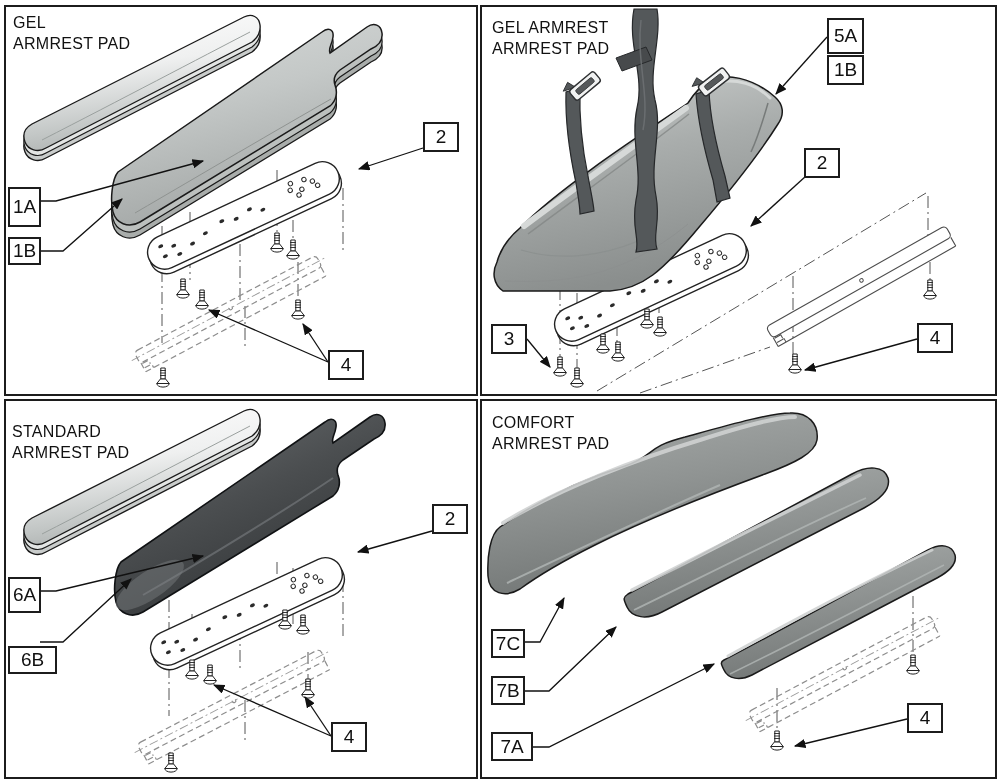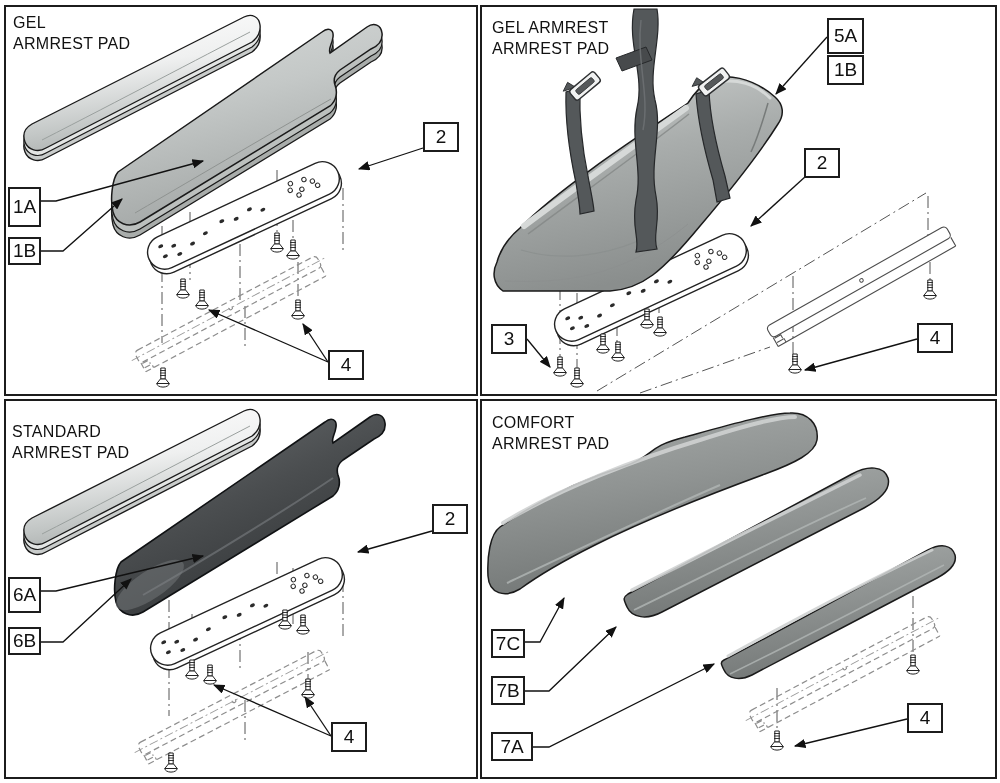--- a/index.html
+++ b/index.html
@@ -326,21 +326,21 @@
 <div class="callout" style="left:423px;top:122px;width:36px;height:30px">2</div>
 <div class="callout" style="left:328px;top:350px;width:36px;height:30px">4</div>
 
 <div class="callout" style="left:827px;top:18px;width:37px;height:36px">5A</div>
 <div class="callout" style="left:827px;top:55px;width:37px;height:30px">1B</div>
 <div class="callout" style="left:804px;top:148px;width:36px;height:30px">2</div>
 <div class="callout" style="left:491px;top:324px;width:36px;height:30px">3</div>
 <div class="callout" style="left:917px;top:323px;width:36px;height:30px">4</div>
 
 <div class="callout" style="left:8px;top:577px;width:33px;height:36px">6A</div>
-<div class="callout" style="left:8px;top:627px;width:33px;height:28px">6B</div>
+<div class="callout" style="left:8px;top:646px;width:49px;height:28px">6B</div>
 <div class="callout" style="left:432px;top:504px;width:36px;height:30px">2</div>
 <div class="callout" style="left:331px;top:722px;width:36px;height:30px">4</div>
 
 <div class="callout" style="left:491px;top:629px;width:34px;height:29px">7C</div>
 <div class="callout" style="left:491px;top:676px;width:34px;height:29px">7B</div>
 <div class="callout" style="left:491px;top:732px;width:42px;height:29px">7A</div>
 <div class="callout" style="left:907px;top:703px;width:36px;height:30px">4</div>
 
 </div>
 

